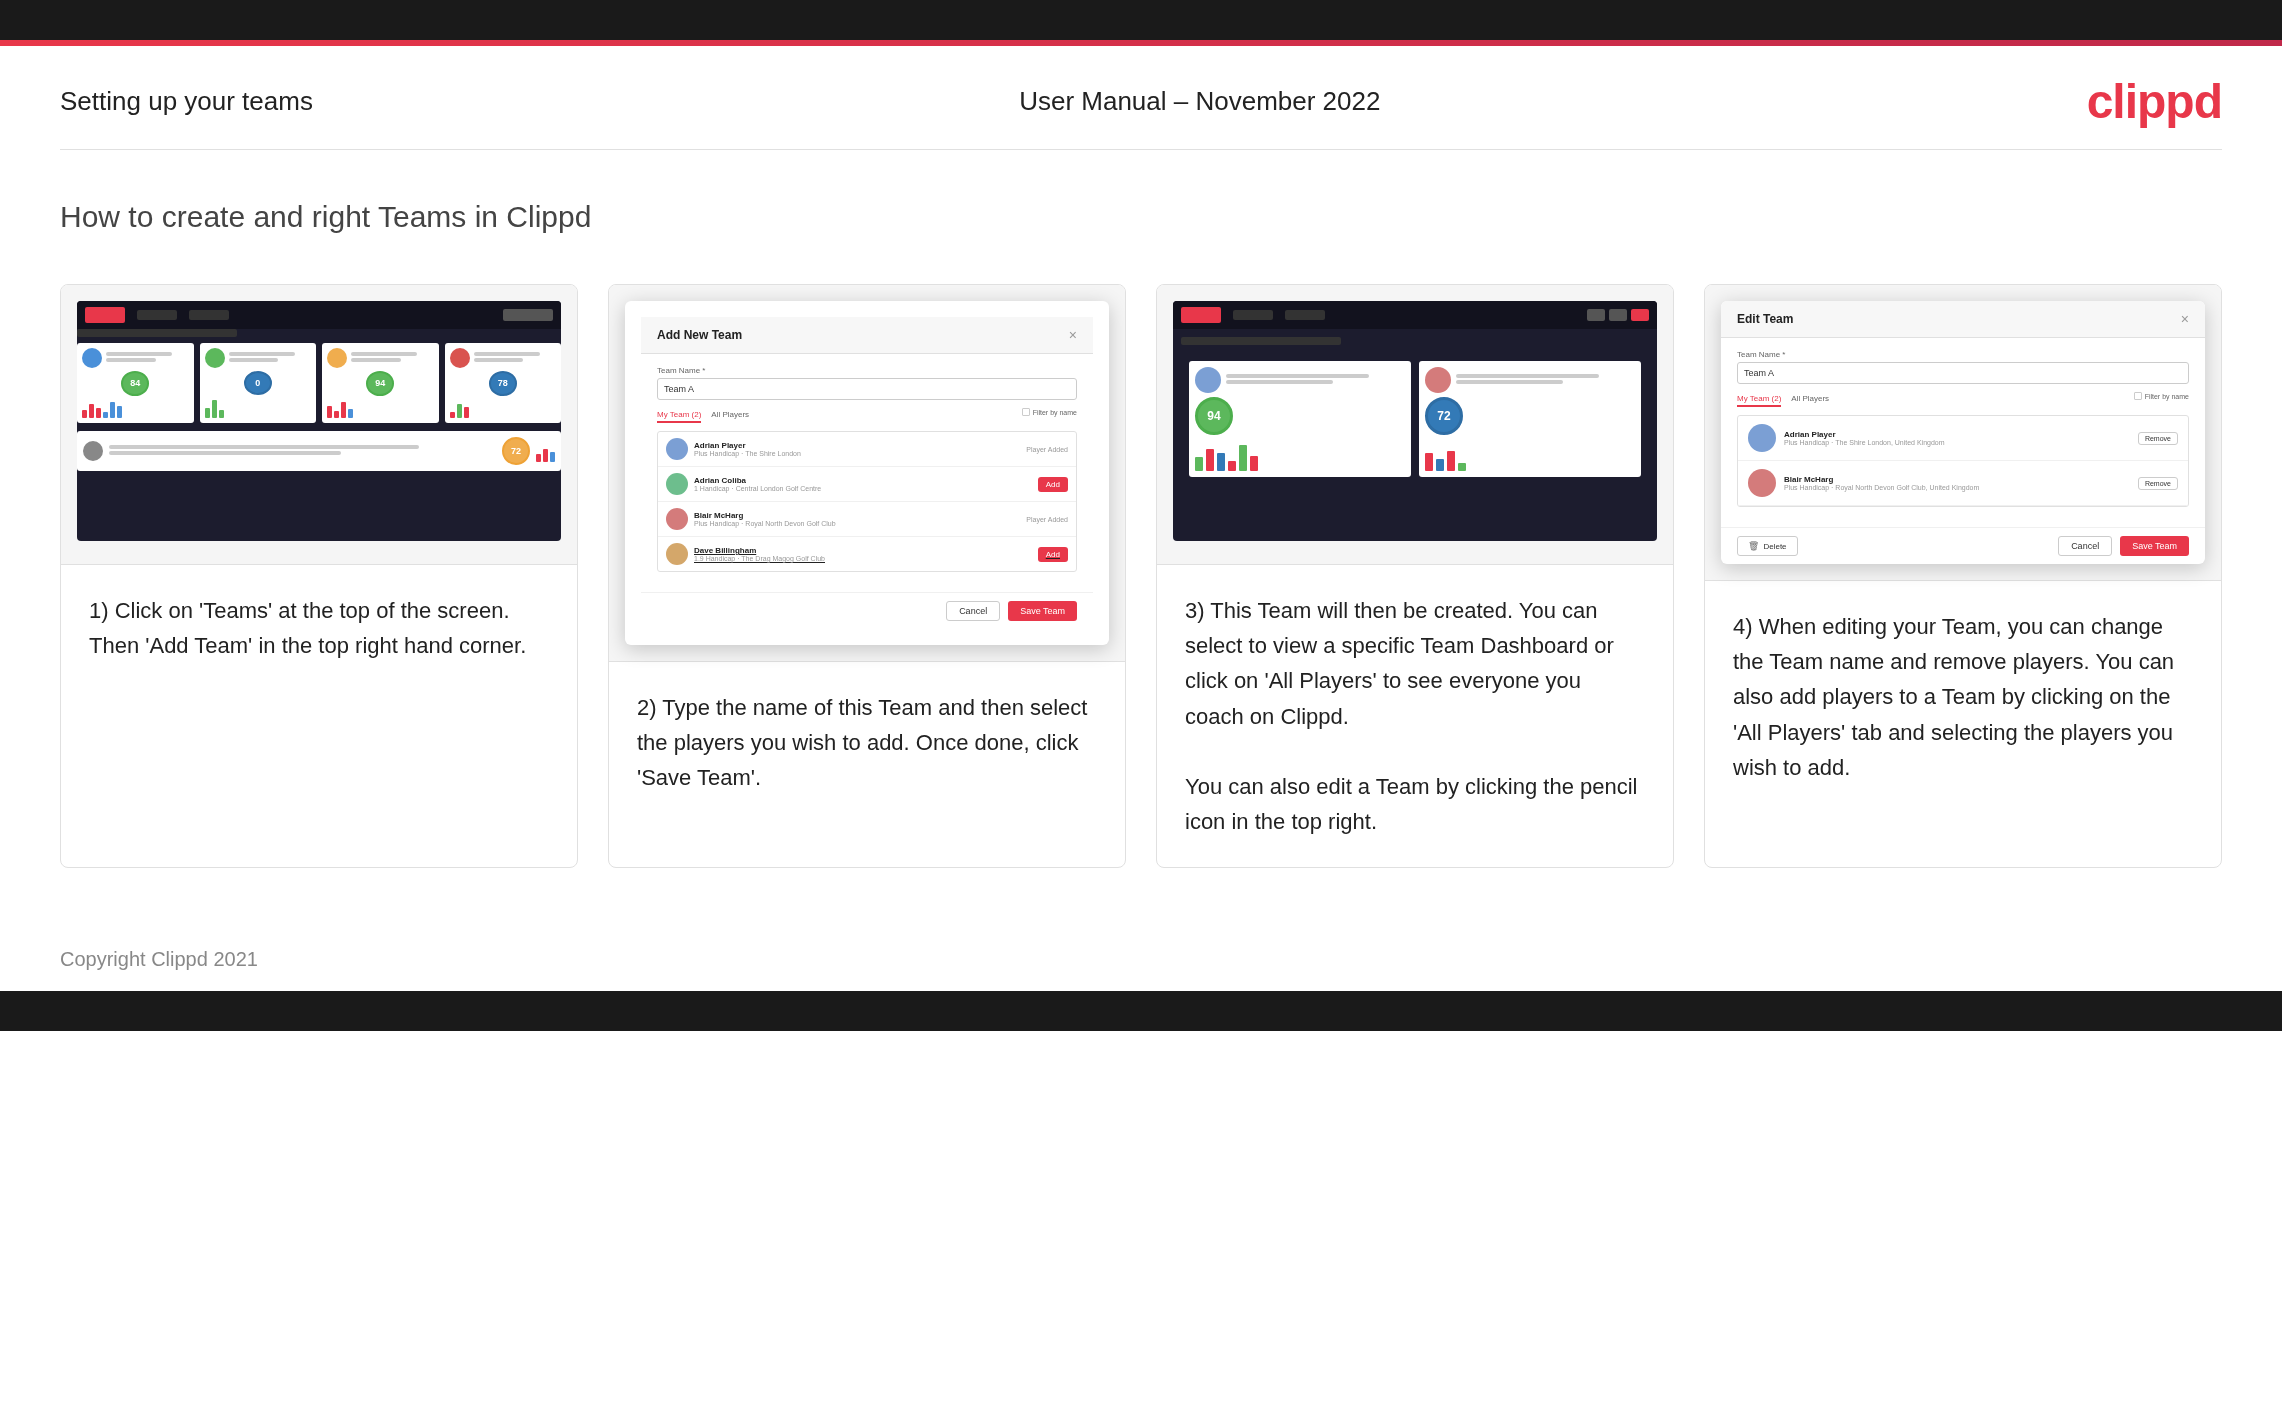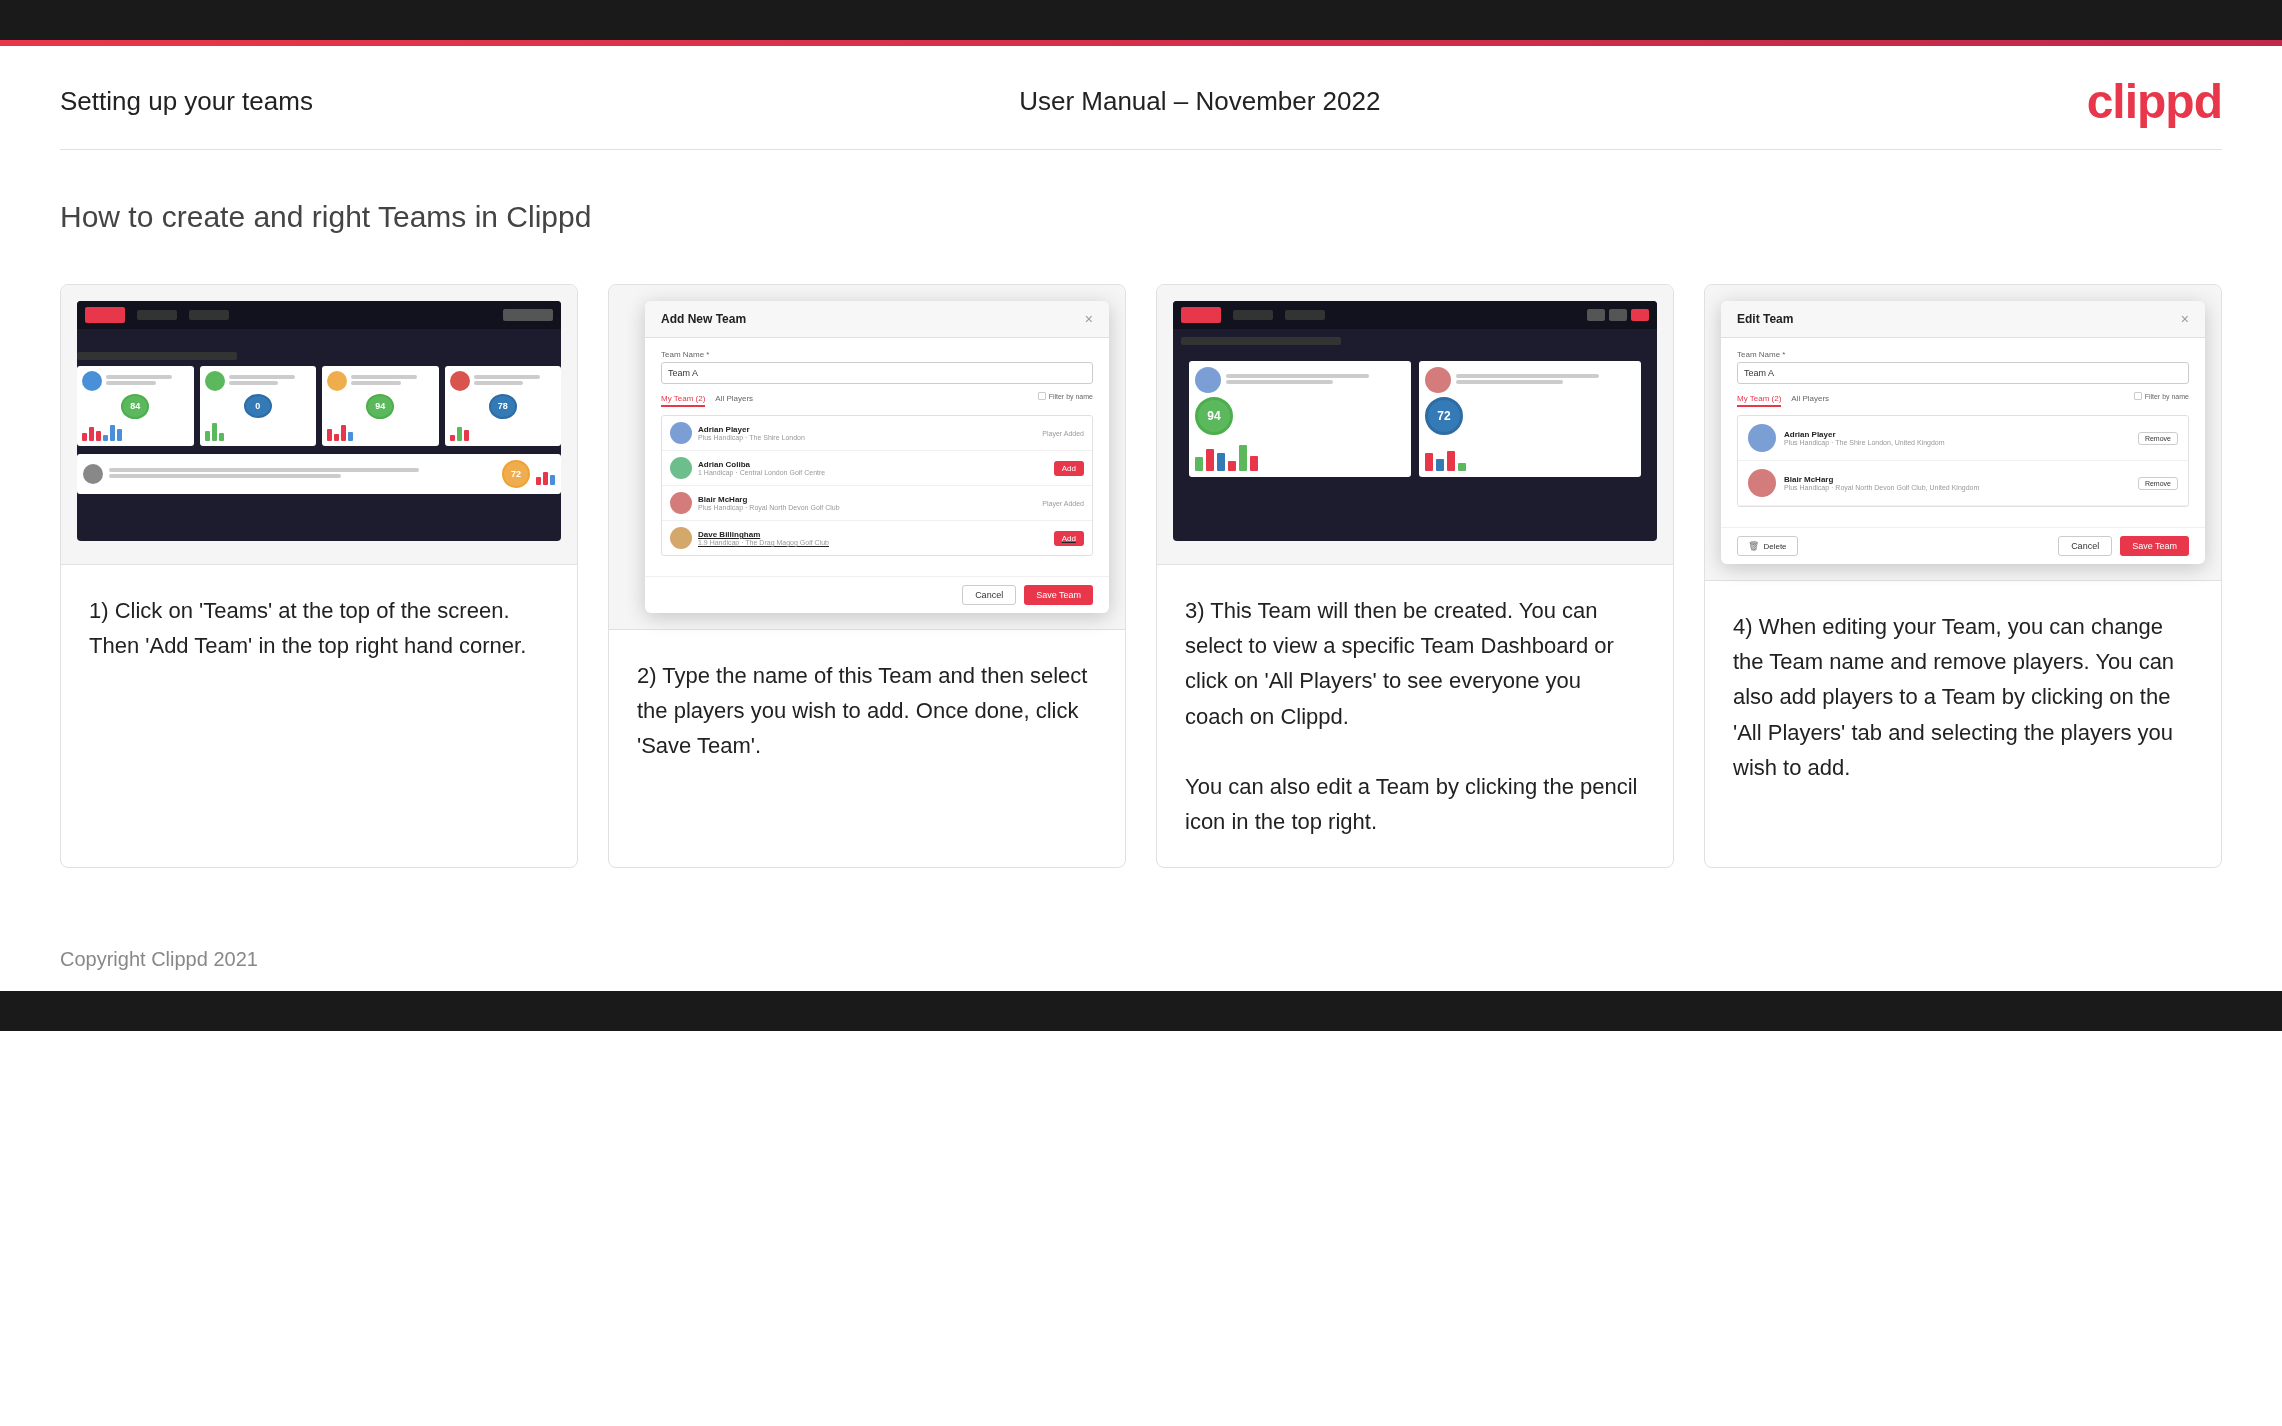--- a/index.html
+++ b/index.html
@@ -151,21 +151,20 @@
     }
     .mock-nav-btn {
       background: #555;
       height: 12px;
       width: 50px;
       border-radius: 2px;
       margin-left: auto;
     }
     .mock-content {
       padding: 0;
-      margin-top: 23px;
     }
     .mock-breadcrumb {
       background: #333;
       height: 8px;
       width: 160px;
       border-radius: 2px;
       margin-bottom: 6px;
     }
     .mock-players-grid {
       display: grid;
@@ -236,23 +235,22 @@
       border-radius: 1px;
     }
     .mock-bar.blue { background: #4a90d9; }
     .mock-bar.green { background: #5cb85c; }
 
     
     .mock-modal {
       background: #fff;
       border-radius: 6px;
       box-shadow: 0 4px 20px rgba(0,0,0,0.2);
-      padding: 0;
+      padding: 16px;
       overflow: hidden;
-      margin-left: 20px;
     }
     .mock-modal-header {
       background: #f7f7f7;
       padding: 10px 16px;
       display: flex;
       justify-content: space-between;
       align-items: center;
       border-bottom: 1px solid #e0e0e0;
     }
     .mock-modal-title {

